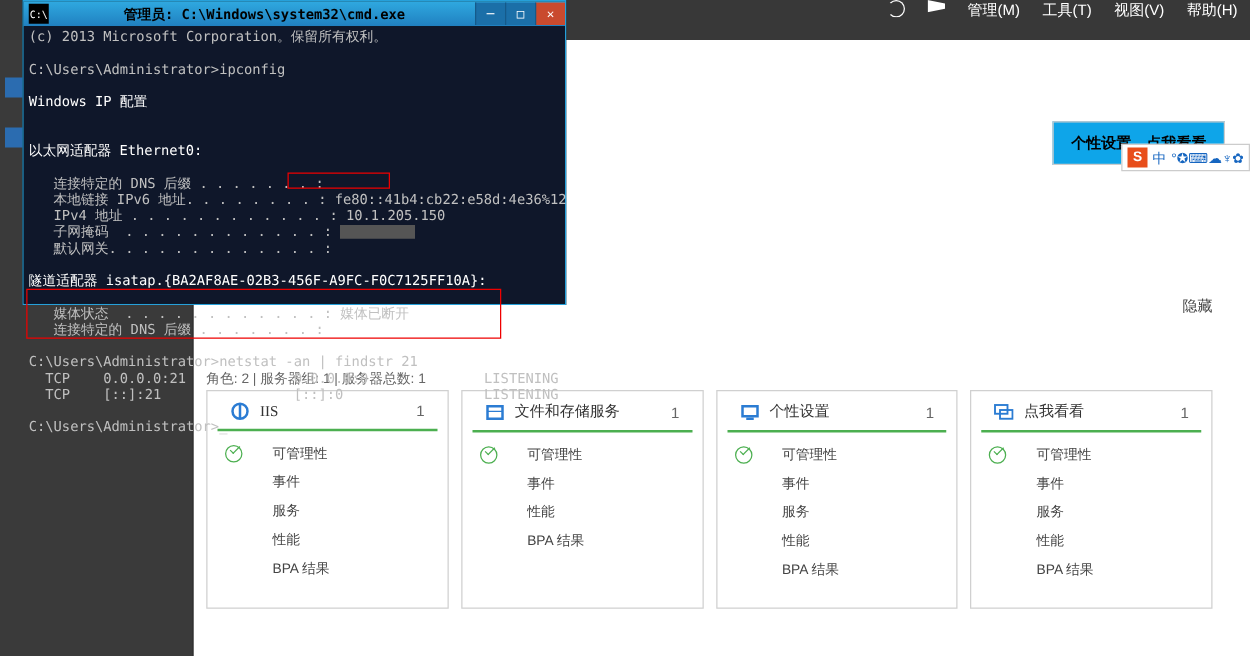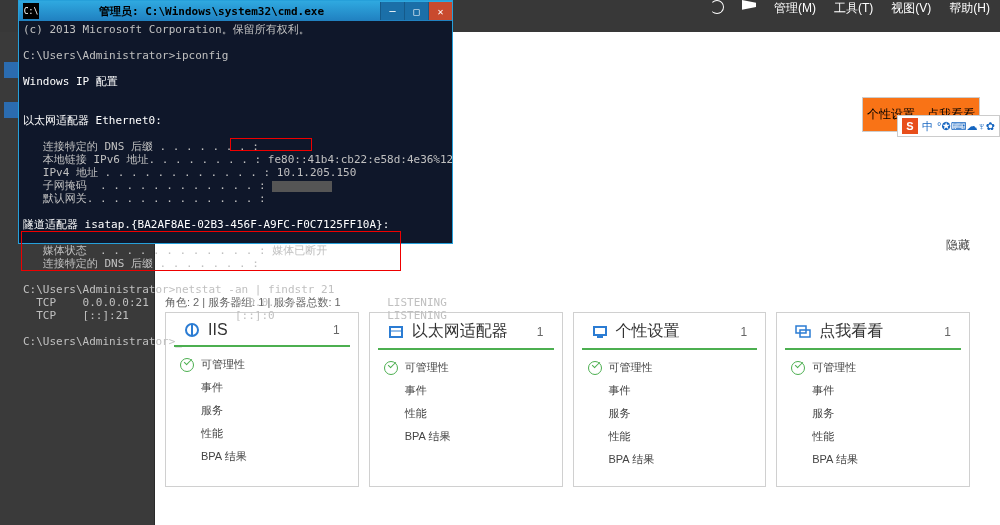--- a/index.html
+++ b/index.html
@@ -9,32 +9,32 @@
 .server-mgr { position: absolute; top: 0; left: 0; right: 0; bottom: 0; background: #f5f5f5; }
 .sm-topbar { height: 32px; background: #383838; display: flex; align-items: flex-start; justify-content: flex-end; padding: 0 10px; gap: 18px; color: #fff; font-size: 12px; }
 .sm-topbar-item { cursor: pointer; display: flex; align-items: center; gap: 4px; }
 .refresh-ico { width: 14px; height: 14px; border: 1.5px solid #fff; border-radius: 50%; border-left-color: transparent; }
 .flag-ico { width: 14px; height: 14px; background: #fff; clip-path: polygon(0 0, 100% 20%, 100% 50%, 0 70%); position: relative; }
 
 .sm-body { position: absolute; top: 32px; left: 155px; right: 0; bottom: 0; background: #fff; }
 .sm-left { position: absolute; top: 32px; left: 0; width: 155px; bottom: 0; background: #3a3a3a; border-right: 1px solid #2a2a2a; }
 .sm-left-icon { position: absolute; left: 4px; width: 16px; height: 16px; background: #2b6cb0; }
 
-.settings-box { position: absolute; top: 65px; right: 20px; border: 1px solid #ccc; padding: 8px 4px; font-size: 12px; background: #f97316; cursor: pointer; }
+.settings-box { position: absolute; top: 65px; right: 20px; border: 1px solid #ccc; padding: 8px 14px; font-size: 12px; background: #0ea5e9; cursor: pointer; font-weight: bold; }
 .hide-link { position: absolute; top: 205px; right: 30px; font-size: 12px; color: #444; cursor: pointer; }
 
 .sm-status { position: absolute; top: 263px; left: 10px; font-size: 11px; color: #666; }
 .tiles { position: absolute; top: 280px; left: 10px; right: 30px; display: flex; gap: 10px; }
 .tile { flex: 1; border: 1px solid #d0d0d0; background: #fff; height: 175px; }
 .tile-hdr { display: flex; align-items: center; padding: 8px 10px 6px; gap: 8px; border-bottom: 2px solid #4caf50; margin: 0 8px; }
 .tile-ico { width: 16px; height: 16px; display: inline-flex; align-items: center; justify-content: center; }
-.tile-title { flex: 1; font-size: 16px; color: #333; font-weight: 500; }
+.tile-title { flex: 1; font-size: 12px; color: #333; font-weight: 500; font-family: Liberation Serif, serif; }
 .tile-count { font-size: 12px; color: #666; }
 .tile-body { padding: 6px 14px; }
-.tile-row { display: flex; align-items: center; gap: 7px; padding: 4px 0; font-size: 11px; color: #444; }
+.tile-row { display: flex; align-items: center; gap: 24px; padding: 4px 0; font-size: 11px; color: #444; }
 .green-circle { width: 14px; height: 14px; border: 1.5px solid #4caf50; border-radius: 50%; position: relative; }
 .green-circle::after { content: ""; position: absolute; left: 5px; top: -2px; width: 3px; height: 7px; border-right: 1.5px solid #4caf50; border-bottom: 1.5px solid #4caf50; transform: rotate(45deg); }
 
 .activate { position: absolute; bottom: 12px; right: 30px; text-align: right; color: #aaa; font-size: 13px; }
 .activate .sub { font-size: 10px; }
 
 
 .cmd-window { position: absolute; top: 0; left: 18px; width: 435px; border: 1px solid #26a0da; background: #000; font-family: "NSimSun", "SimSun", Consolas, monospace; }
 .cmd-titlebar { height: 20px; background: linear-gradient(#2fa9e0, #2080c0); display: flex; align-items: center; font-size: 11px; color: #000; }
 .cmd-title-ico { width: 16px; height: 16px; background: #000; margin: 0 4px; display: flex; align-items: center; justify-content: center; color: #fff; font-size: 8px; }
@@ -114,21 +114,21 @@
           </div>
         </div>
         <div class="tile">
           <div class="tile-hdr">
             <span class="tile-ico">
               <svg width="16" height="16">
                 <rect x="2" y="3" width="12" height="10" fill="none" stroke="#2b7cd3" stroke-width="2"></rect>
                 <line x1="2" y1="7" x2="14" y2="7" stroke="#2b7cd3"></line>
               </svg>
             </span>
-            <span class="tile-title">以太网适配器</span>
+            <span class="tile-title">文件和存储服务</span>
             <span class="tile-count">1</span>
           </div>
           <div class="tile-body">
             <div class="tile-row">
               <span class="green-circle"></span>
               <span>可管理性</span>
             </div>
             <div class="tile-row">
               <span style="width:14px"></span>
               <span>事件</span>

